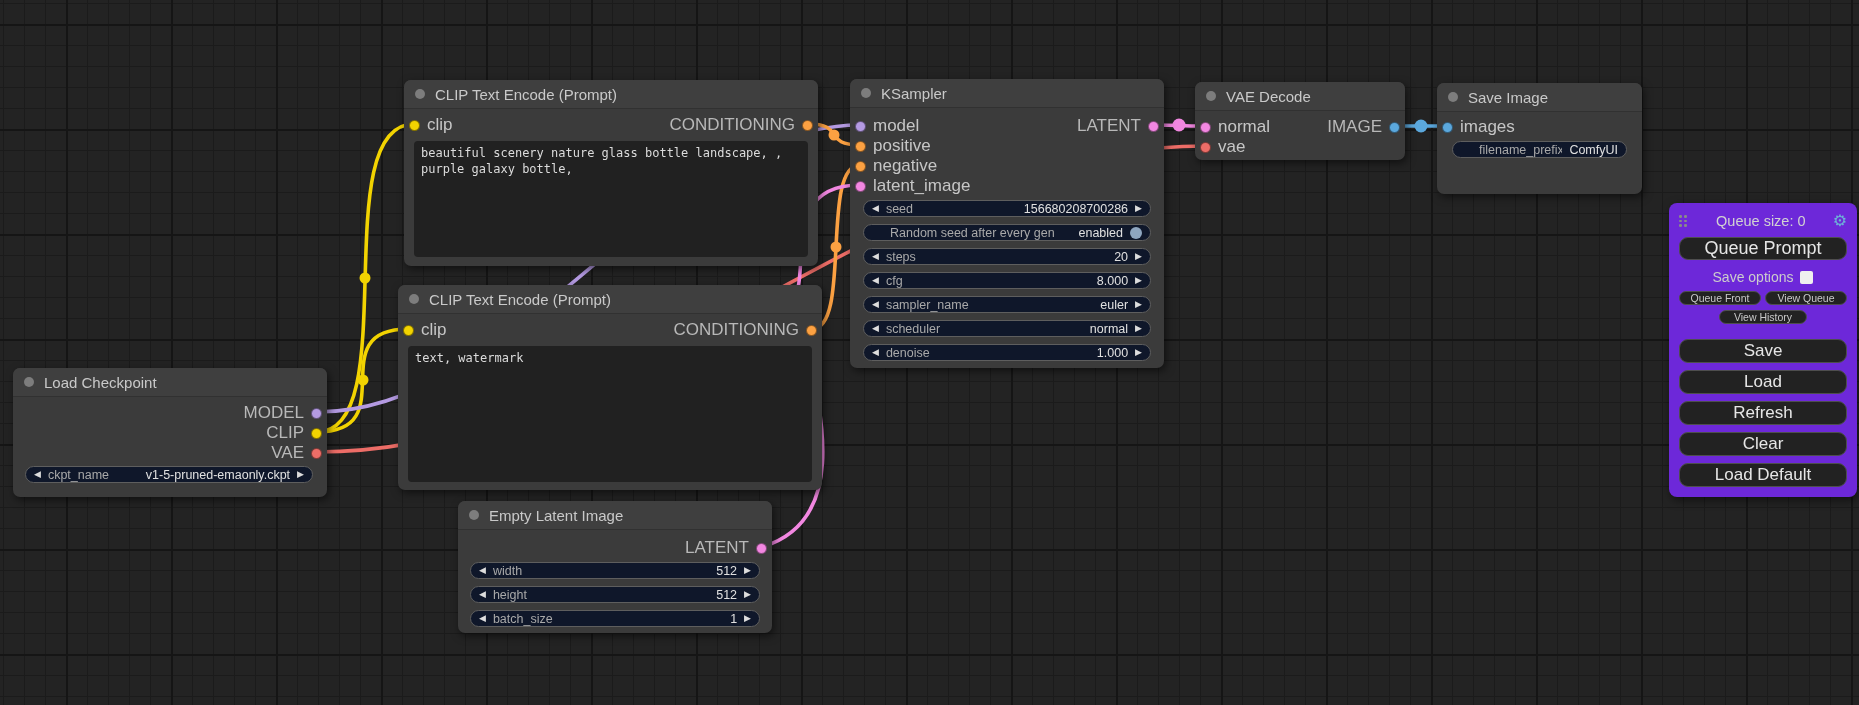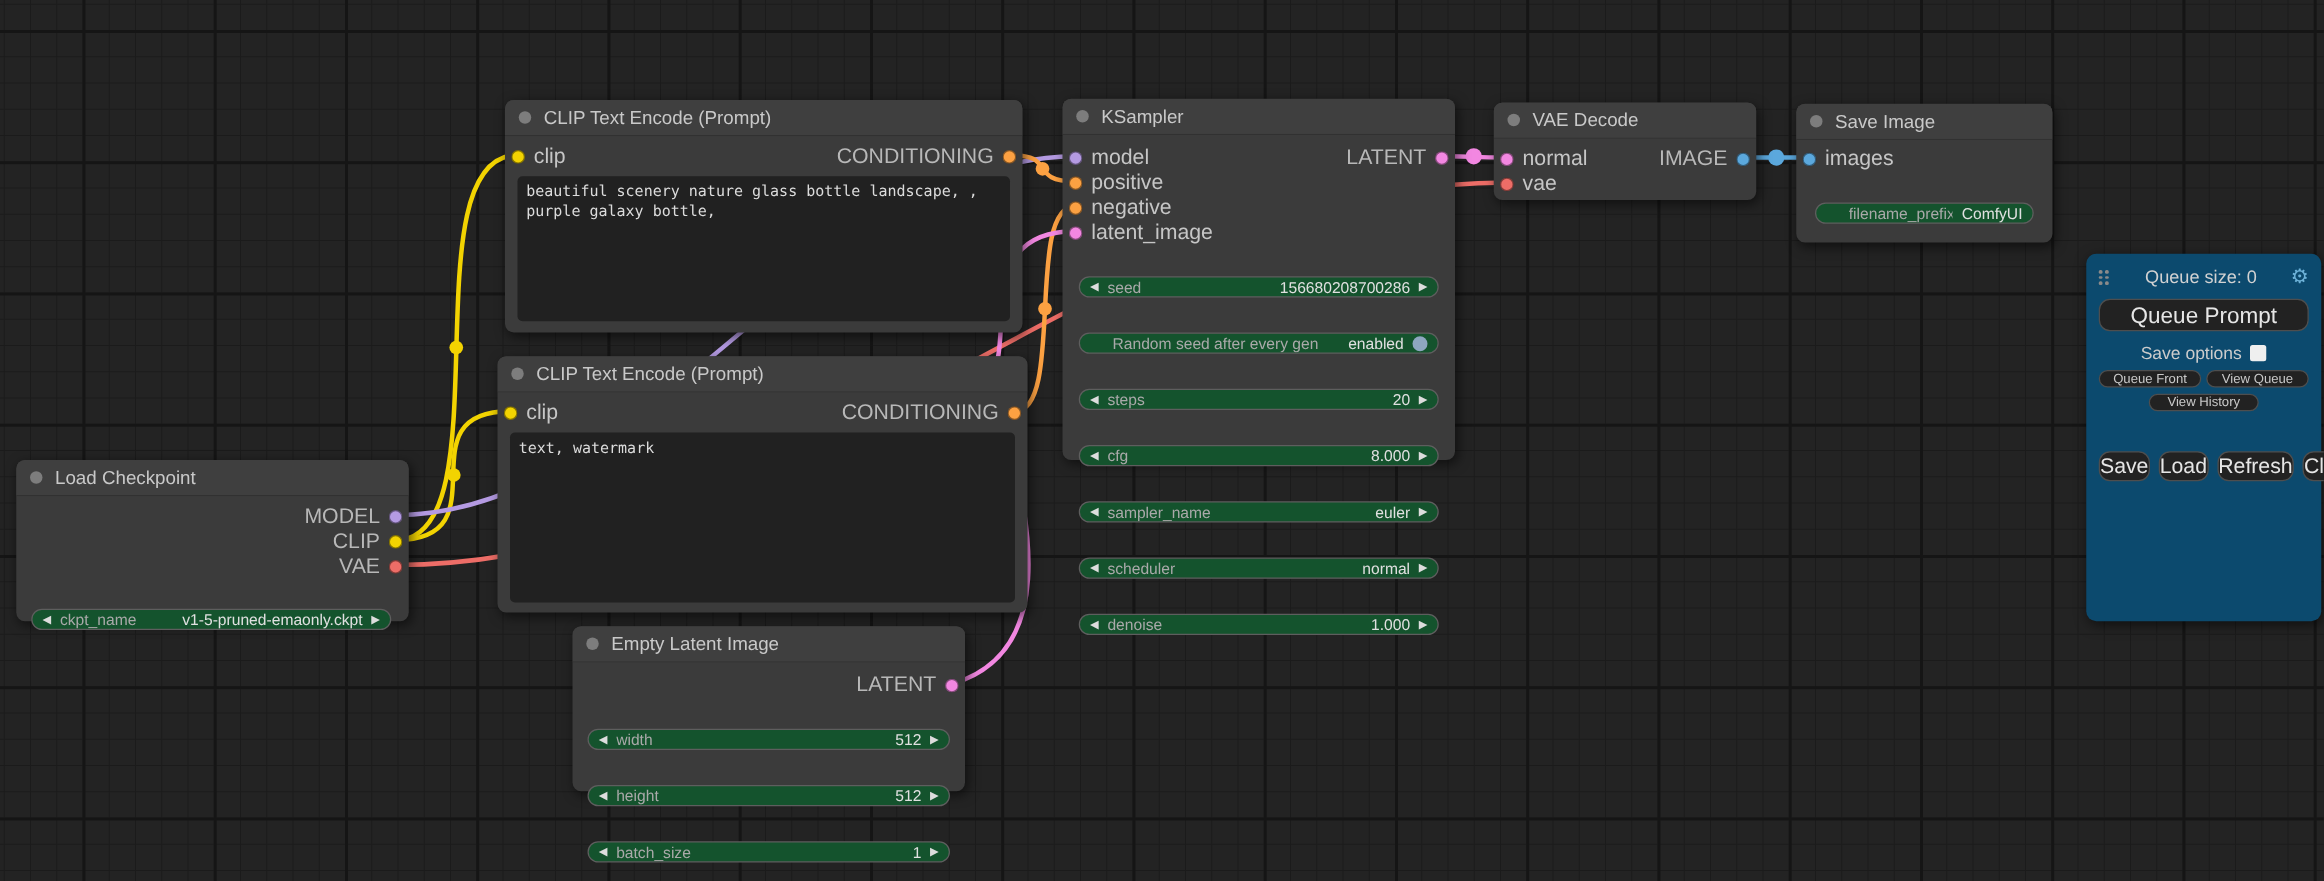--- a/index.html
+++ b/index.html
@@ -31,53 +31,53 @@
   .dot{width:9px;height:9px;border-radius:50%;border:1px solid rgba(0,0,0,.45);flex:0 0 auto;}
   .plabel{font-size:17px;color:#c6c6c6;}
   .plabel.out{color:#b8b8b8;}
   .ta{
     display:block;background:#212121;border:none;border-radius:4px;resize:none;
     color:#dcdcdc;font-family:"DejaVu Sans Mono",monospace;font-size:12px;line-height:1.35;
     padding:4px 7px;box-sizing:border-box;outline:none;
   }
   .widgets{display:flex;flex-direction:column;gap:7px;}
   .widget{
-    height:17px;background:#14532d;border:1px solid #5e5e5e;border-radius:10px;
+    height:17px;background:#0f172a;border:1px solid #5e5e5e;border-radius:10px;
     display:flex;align-items:center;padding:0 8px;gap:7px;box-sizing:border-box;
-    font-size:12.5px;color:#c9c9c9;margin-top:21px;
+    font-size:12.5px;color:#c9c9c9;
   }
   .widget .arr{font-size:9px;color:#ddd;line-height:1;flex:0 0 auto;cursor:pointer;}
   .widget .wlabel{color:#a9a9a9;white-space:nowrap;overflow:hidden;}
   .widget .wvalue{margin-left:auto;color:#e0e0e0;white-space:nowrap;}
   .widget .toggle{width:12px;height:12px;border-radius:50%;background:#8ea6c0;flex:0 0 auto;}
   .widget.noarr{padding-left:26px;}
   
   #queue-panel{
     position:absolute;z-index:3;left:1669px;top:203px;width:188px;height:294px;
-    background:#0c4a6e;border-radius:8px;box-shadow:2px 3px 10px rgba(0,0,0,.55);
+    background:#6d28d9;border-radius:8px;box-shadow:2px 3px 10px rgba(0,0,0,.55);
     box-sizing:border-box;padding:10px 10px;display:flex;flex-direction:column;align-items:stretch;
   }
   .qhead{display:flex;align-items:center;height:18px;}
   .qhandle{width:10px;display:grid;grid-template-columns:3px 3px;gap:2px;cursor:grab;}
   .qhandle i{width:2.5px;height:2.5px;border-radius:50%;background:#8a8a8a;}
   .qsize{flex:1;text-align:center;font-size:14.5px;color:#d2d2d2;}
   .qgear{color:#6db2d8;font-size:16px;line-height:1;cursor:pointer;}
   .qbtn{
     background:#222;border:1px solid #4e4e4e;border-radius:9px;color:#e6e6e6;
     font-family:"Liberation Sans",sans-serif;text-align:center;cursor:pointer;
     display:flex;align-items:center;justify-content:center;box-sizing:border-box;
   }
   #queue-prompt-btn{height:26px;font-size:18px;margin-top:8px;}
   .qextra{display:flex;align-items:center;justify-content:center;gap:7px;margin-top:9px;height:16px;
     font-size:14px;color:#cccccc;}
   .qcheck{width:13px;height:13px;background:#efefef;border-radius:2px;cursor:pointer;}
   .qsmallrow{display:flex;gap:4px;margin-top:6px;justify-content:center;}
   .qsmall{height:14px;font-size:10.5px;color:#c9c9c9;border-radius:8px;flex:1;}
   .qsmall.hist{flex:0 0 auto;width:88px;margin:5px auto 0;}
-  #queue-actions{display:flex;flex-direction:row;gap:7px;margin-top:32px;}
+  #queue-actions{display:flex;flex-direction:column;gap:7px;margin-top:15px;}
   #queue-actions .qbtn{height:24px;font-size:17px;}
 </style>
 </head>
 <body>
 
 <svg id="wires" width="1859" height="705">
   <g fill="none" stroke-width="3.6" stroke-linecap="round">
     <path d="M317,432 C405,432 325,124 414,124" stroke="#f2d301"></path>
     <path d="M317,432 C405,432 320,329 408,329" stroke="#f2d301"></path>
     <path d="M317,412 C520,412 660,125 860,125" stroke="#b49ae2"></path>

